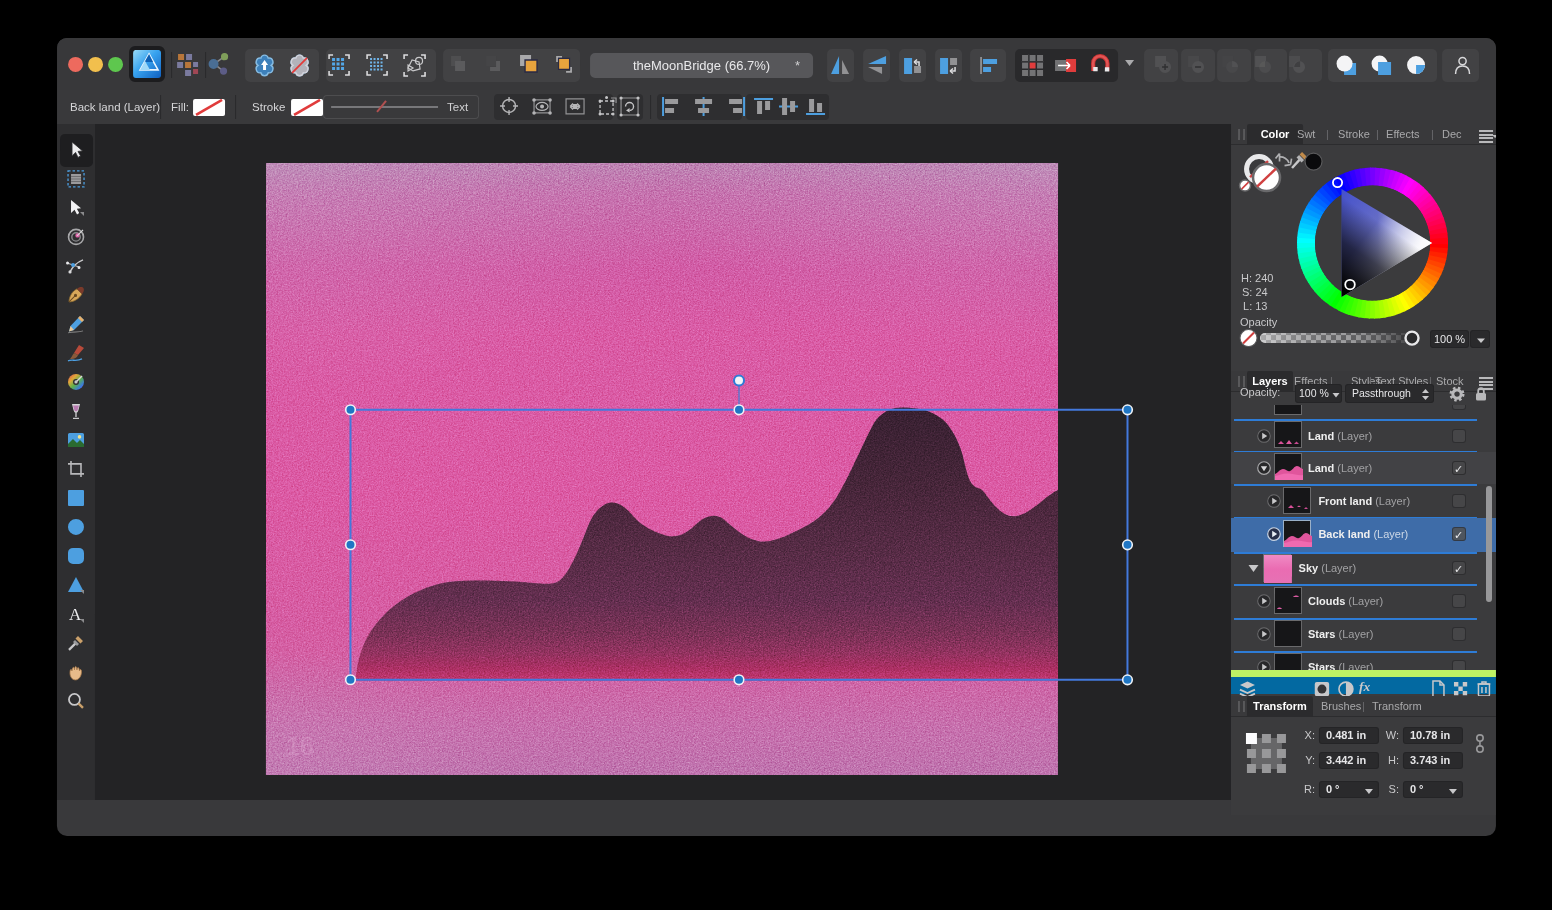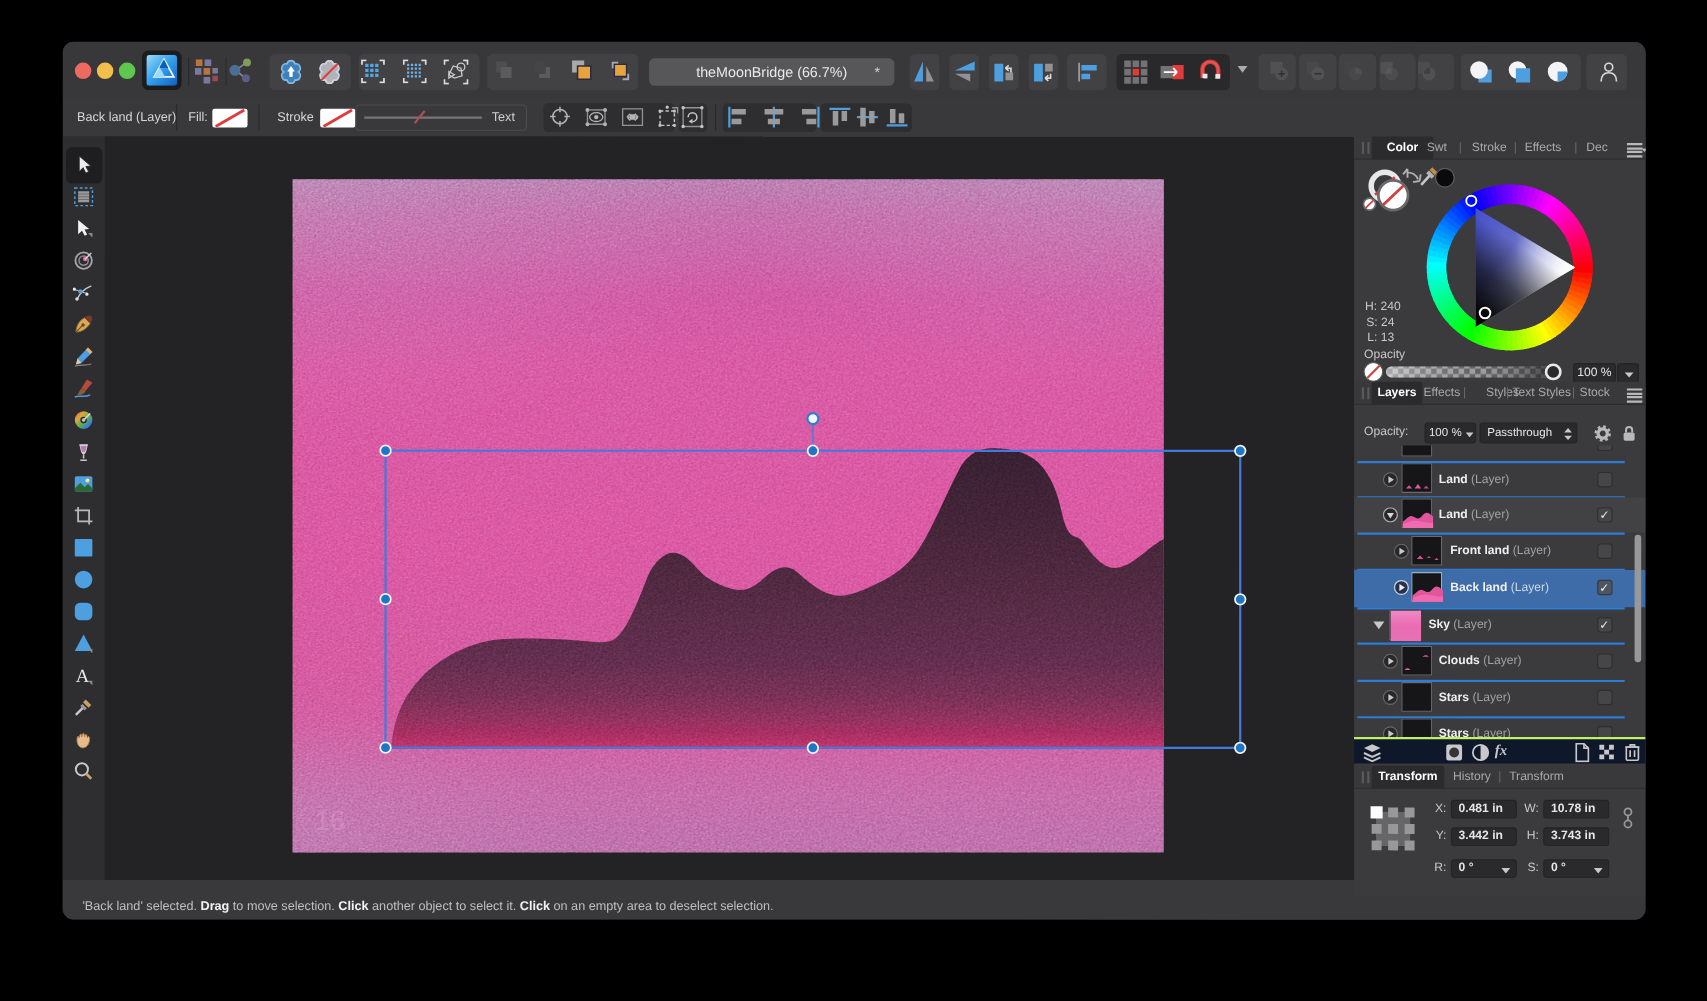--- a/index.html
+++ b/index.html
@@ -574,23 +574,20 @@
           <circle cx="644" cy="285.8" r="4.8"></circle>
           <circle cx="1032.5" cy="285.8" r="4.8"></circle>
           <circle cx="255.5" cy="420.8" r="4.8"></circle>
           <circle cx="1032.5" cy="420.8" r="4.8"></circle>
           <circle cx="255.5" cy="555.8" r="4.8"></circle>
           <circle cx="644" cy="555.8" r="4.8"></circle>
           <circle cx="1032.5" cy="555.8" r="4.8"></circle>
         </g>
       </g>
     </svg>
-  </div>
-  <div class="statusbar">
-    <div class="txt">'Back land' selected. <b>Drag</b> to move selection. <b>Click</b> another object to select it. <b>Click</b> on an empty area to deselect selection.</div>
   </div>
   <div class="rightcol" id="rightcol">
 
     <div class="phead" style="top:0;">
       <div class="grip"></div>
       <div class="ptab ptabsel" style="left:16px;width:56px;">Color</div>
       <div class="ptab" style="left:66px;">Swt</div>
       <div class="ptab" style="left:95px;color:#6a6a6c;">|</div>
       <div class="ptab" style="left:107px;">Stroke</div>
       <div class="ptab" style="left:145px;color:#6a6a6c;">|</div>
@@ -767,21 +764,21 @@
       <rect x="29" y="188" width="159" height="10" rx="5" fill="url(#opfade)"></rect>
       <circle cx="181" cy="193" r="6.5" fill="#2a2a2c" stroke="#e8e8ea" stroke-width="2.4"></circle>
     </svg>
     <div class="inbox" style="left:199px;top:206px;width:39px;height:18px;line-height:16px;text-align:center;">100 %</div>
     <div class="inbox" style="left:239px;top:206px;width:20px;height:18px;">
       <svg width="20" height="18">
           <path d="M6 7.5 H14 L10 12 Z" fill="#c8c8ca"></path>
         </svg>
     </div>
 
-    <div class="phead" style="top:223px;">
+    <div class="phead" style="top:247px;">
       <div class="grip"></div>
       <div class="ptab ptabsel" style="left:16px;width:46px;">Layers</div>
       <div class="ptab" style="left:63px;">Effects</div>
       <div class="ptab" style="left:99px;color:#6a6a6c;">|</div>
       <div class="ptab" style="left:104px;margin-left:16px;">Styles</div>
       <div class="ptab" style="left:138px;color:#6a6a6c;">|</div>
       <div class="ptab" style="left:144px;">Text Styles</div>
       <div class="ptab" style="left:198px;color:#6a6a6c;">|</div>
       <div class="ptab" style="left:205px;">Stock</div>
       <div class="hamb" style="left:248px;">
@@ -923,21 +920,21 @@
 
       <svg class="abs" style="left:26px;top:255px;" width="14" height="14">
         <circle cx="7" cy="7" r="6.3" fill="#28282a" stroke="#6a6a6c" stroke-width="1"></circle>
         <path d="M5.2 3.8 L10.2 7 L5.2 10.2 Z" fill="#c8c8ca"></path>
       </svg>
       <div class="lthumb" style="left:42.5px;top:248px;width:28px;height:27px;"></div>
       <div class="abs lname" style="left:77px;top:256px;">Stars <span class="lsub">(Layer)</span></div>
       <div class="lcheck" style="left:220.6px;top:255px;"></div>
     </div>
 
-    <div class="abs" style="left:0;top:546px;width:265px;height:24px;background:#0f172a;border-top:2px solid #bef264;">
+    <div class="abs" style="left:0;top:546px;width:265px;height:24px;background:#0369a1;border-top:7px solid #bef264;">
       <svg class="abs" style="left:7px;top:3px;" width="19" height="18">
         <path d="M2 5 L9.5 1.5 L17 5 L9.5 8.5 Z" fill="#c8c8ca"></path>
         <path d="M2 9.5 L9.5 13 L17 9.5" fill="none" stroke="#c8c8ca" stroke-width="1.8"></path>
         <path d="M2 13.5 L9.5 17 L17 13.5" fill="none" stroke="#c8c8ca" stroke-width="1.8"></path>
       </svg>
       <svg class="abs" style="left:83px;top:4px;" width="16" height="16">
         <rect x="0.8" y="0.8" width="14.4" height="14.4" rx="2" fill="#c8c8ca"></rect>
         <circle cx="8" cy="8" r="4.5" fill="#353537"></circle>
       </svg>
       <svg class="abs" style="left:107px;top:4px;" width="16" height="16">
@@ -962,21 +959,21 @@
         <rect x="1.5" y="4" width="11" height="12" rx="1" fill="none" stroke="#c8c8ca" stroke-width="1.5"></rect>
         <path d="M0.5 4 H13.5 M5 4 V2 H9 V4 M5 7 V13 M9 7 V13" fill="none" stroke="#c8c8ca" stroke-width="1.5"></path>
       </svg>
     </div>
 
     <div class="abs" style="left:254.6px;top:362.4px;width:6px;height:115.4px;background:#98989a;border-radius:3px;"></div>
 
     <div class="phead" style="top:572px;">
       <div class="grip"></div>
       <div class="ptab ptabsel" style="left:16px;width:66px;">Transform</div>
-      <div class="ptab" style="left:90px;">History</div>
+      <div class="ptab" style="left:90px;">Brushes</div>
       <div class="ptab" style="left:131px;color:#6a6a6c;">|</div>
       <div class="ptab" style="left:141px;">Transform</div>
     </div>
     <div class="abs" id="transformbody" style="left:0;top:594px;width:265px;height:97px;">
       <svg class="abs" style="left:12px;top:12px;" width="46" height="46">
         <rect x="8" y="8" width="31" height="31" fill="#6e6e70" opacity="0.85"></rect>
         <g fill="#98989a">
           <rect x="19" y="4" width="9" height="9"></rect>
             <rect x="34" y="4" width="9" height="9"></rect>
           <rect x="4" y="19" width="9" height="9"></rect>

